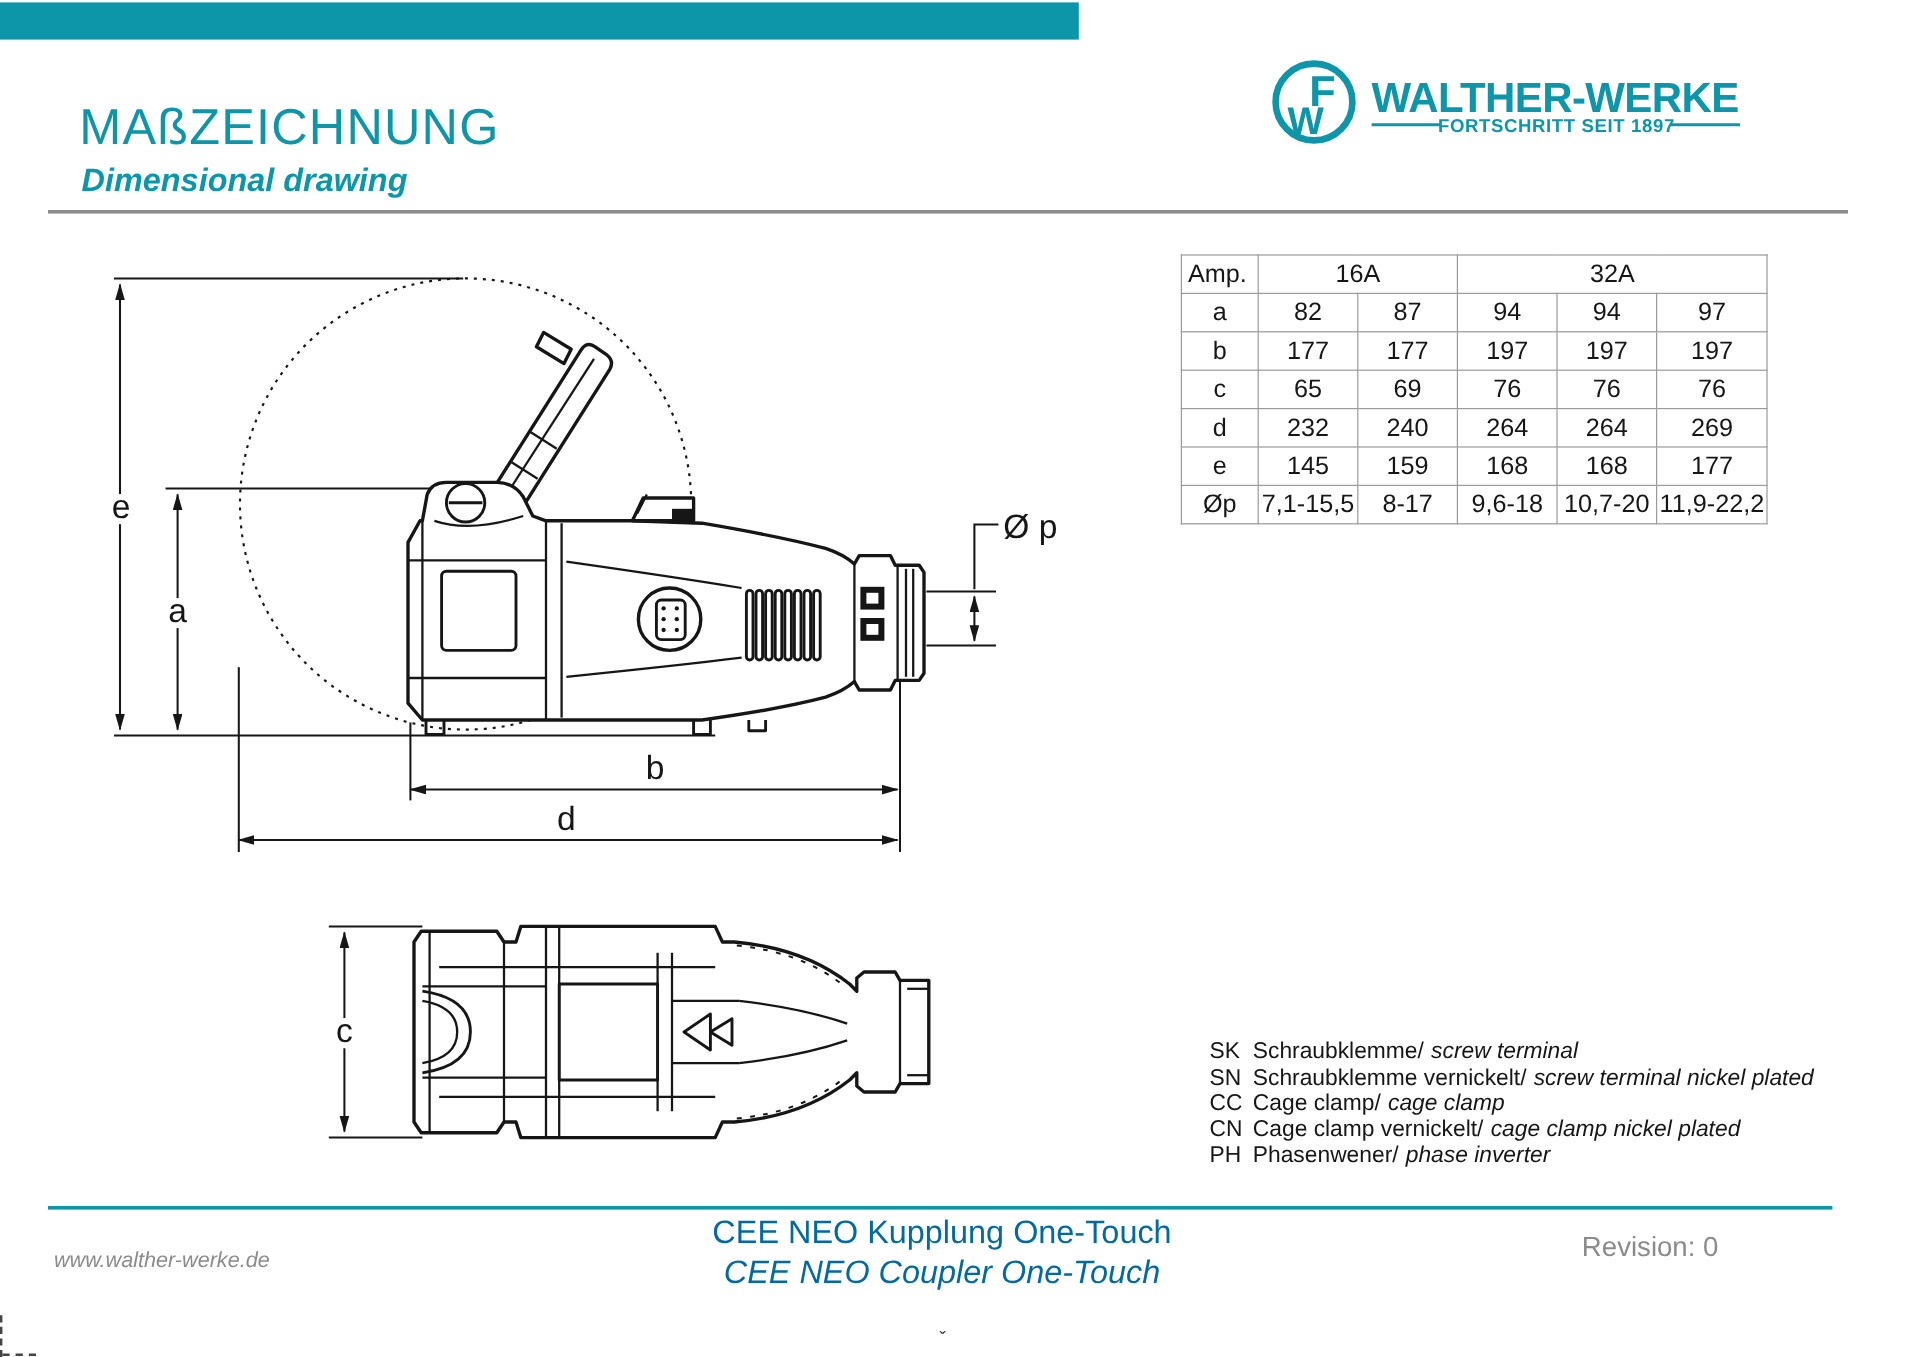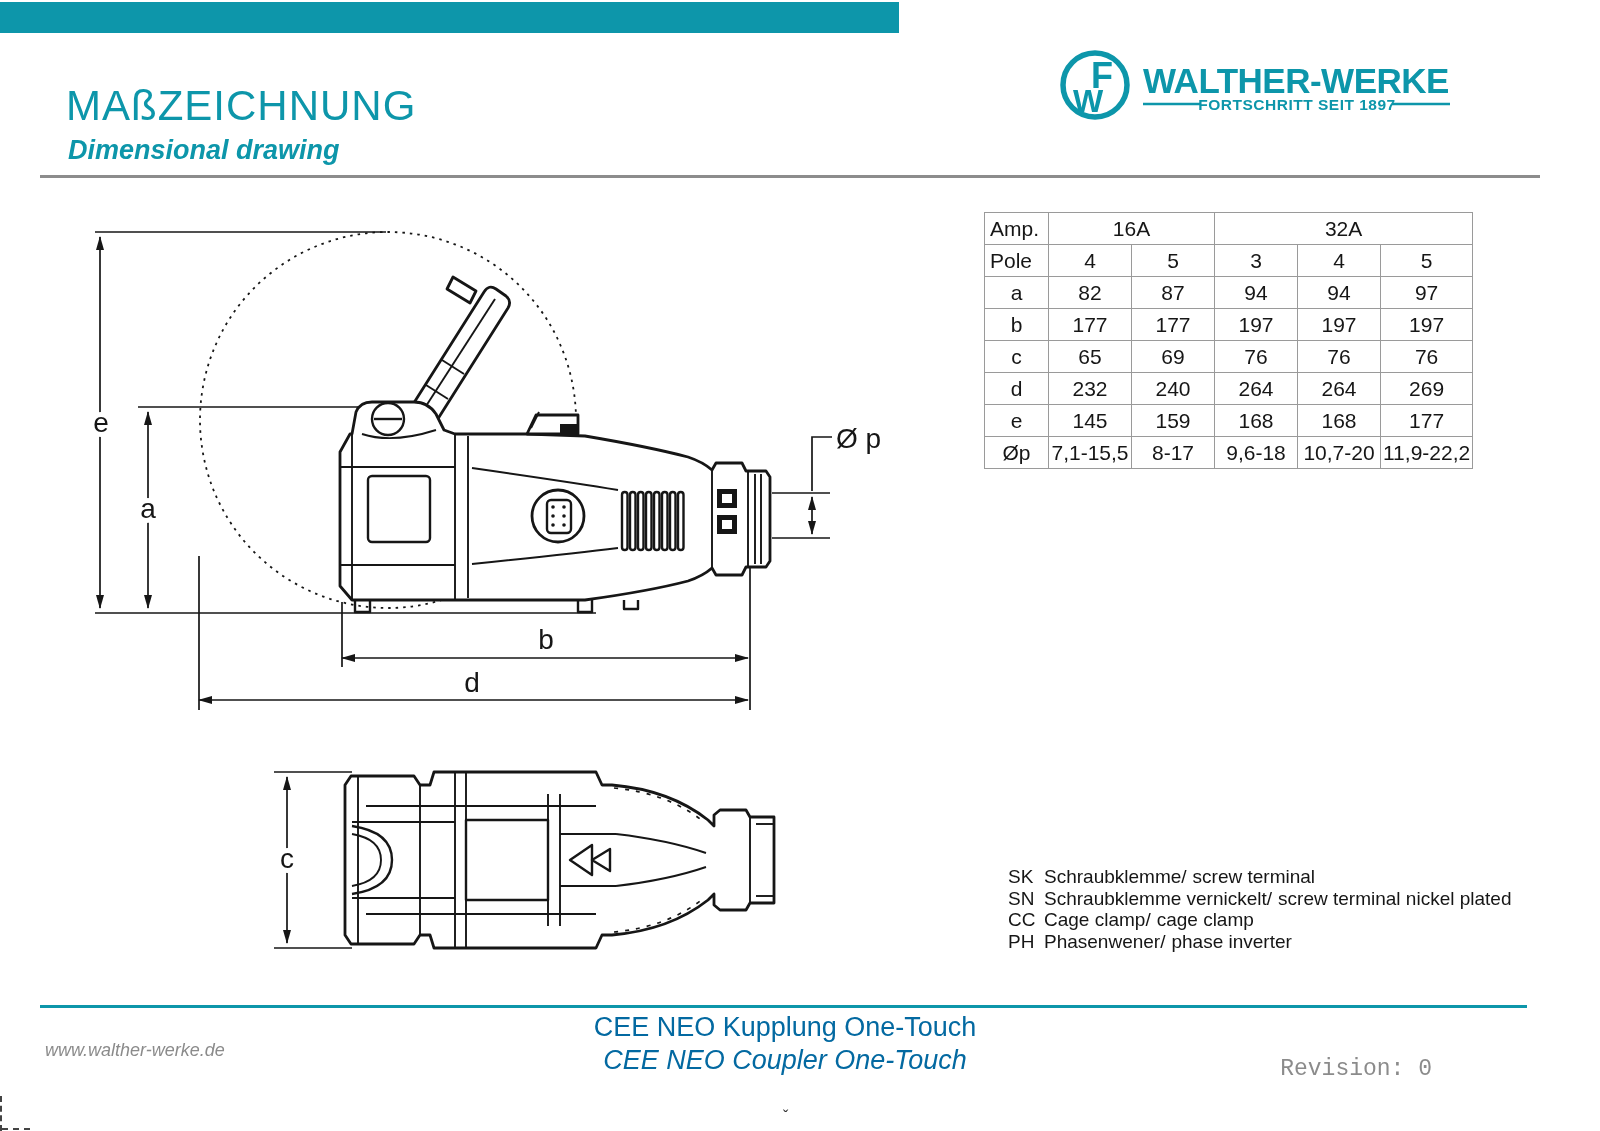--- a/index.html
+++ b/index.html
@@ -15,28 +15,28 @@
   #dimtable{left:984px;top:212px;}
   #dimtable table{border-collapse:collapse;}
   #dimtable td{border:1.6px solid #9a9a9a;height:31px;min-width:78px;text-align:center;
                font-size:21px;color:#161616;padding:0 2px;}
   #dimtable td.lab{min-width:52px;width:56px;}
   #dimtable td.lft{text-align:left;padding-left:5px;}
   
   #legend{left:1008px;top:866px;font-size:19px;line-height:21.6px;color:#161616;}
   .lg-row{white-space:nowrap;}
   .lg-code{display:inline-block;width:36px;}
-  .lg-en{margin-left:6px;}
+  .lg-en{font-style:italic;margin-left:6px;}
   
   #footrule{left:40px;top:1005px;width:1487px;height:3px;background:#0d96aa;}
   #website{left:45px;top:1040px;font-size:18px;color:#8b8b8b;font-style:italic;}
   #product{left:535px;top:1012px;width:500px;text-align:center;color:#0369a1;}
   #product .de{font-size:27px;}
   #product .en{font-size:27px;font-style:italic;margin-top:2px;}
-  #revision{right:168px;top:1056px;font-size:23px;color:#8b8b8b;font-family:Liberation Mono, monospace;}
+  #revision{right:168px;top:1026px;font-size:23px;color:#8b8b8b;}
   
   #crop-v{left:0;top:1096px;width:0;height:35px;border-left:2px dashed #444;}
   #crop-h{left:2px;top:1128px;width:28px;height:0;border-top:2px dashed #444;}
   #center-mark{left:783px;top:1108px;font-size:16px;color:#333;}
   
   svg text{font-family:"Liberation Sans",sans-serif;fill:#161616;}
   .ol{fill:#ffffff;stroke:#161616;stroke-width:2.8;stroke-linejoin:round;}
   .th{fill:none;stroke:#161616;stroke-width:1.9;stroke-linejoin:round;}
   .t2{fill:none;stroke:#161616;stroke-width:2.4;stroke-linejoin:round;}
   .dim{fill:none;stroke:#161616;stroke-width:1.7;}
@@ -215,28 +215,20 @@
 
   <div class="abs" id="dimtable">
     <table>
       <tbody>
         <tr>
           <td class="lab lft">Amp.</td>
           <td colspan="2">16A</td>
           <td colspan="3">32A</td>
         </tr>
         <tr>
-          <td class="lab lft">Pole</td>
-          <td>4</td>
-          <td>5</td>
-          <td>3</td>
-          <td>4</td>
-          <td>5</td>
-        </tr>
-        <tr>
           <td class="lab">a</td>
           <td>82</td>
           <td>87</td>
           <td>94</td>
           <td>94</td>
           <td>97</td>
         </tr>
         <tr>
           <td class="lab">b</td>
           <td>177</td>
@@ -283,20 +275,23 @@
 
   <div class="abs" id="legend">
     <div class="lg-row">
       <span class="lg-code">SK</span><span class="lg-de">Schraubklemme/</span><span class="lg-en">screw terminal</span>
     </div>
     <div class="lg-row">
       <span class="lg-code">SN</span><span class="lg-de">Schraubklemme vernickelt/</span><span class="lg-en">screw terminal nickel plated</span>
     </div>
     <div class="lg-row">
       <span class="lg-code">CC</span><span class="lg-de">Cage clamp/</span><span class="lg-en">cage clamp</span>
+    </div>
+    <div class="lg-row">
+      <span class="lg-code">CN</span><span class="lg-de">Cage clamp vernickelt/</span><span class="lg-en">cage clamp nickel plated</span>
     </div>
     <div class="lg-row">
       <span class="lg-code">PH</span><span class="lg-de">Phasenwener/</span><span class="lg-en">phase inverter</span>
     </div>
   </div>
 
   <div class="abs" id="footrule"></div>
   <div class="abs" id="website">www.walther-werke.de</div>
   <div class="abs" id="product">
     <div class="de">CEE NEO Kupplung One-Touch</div>

